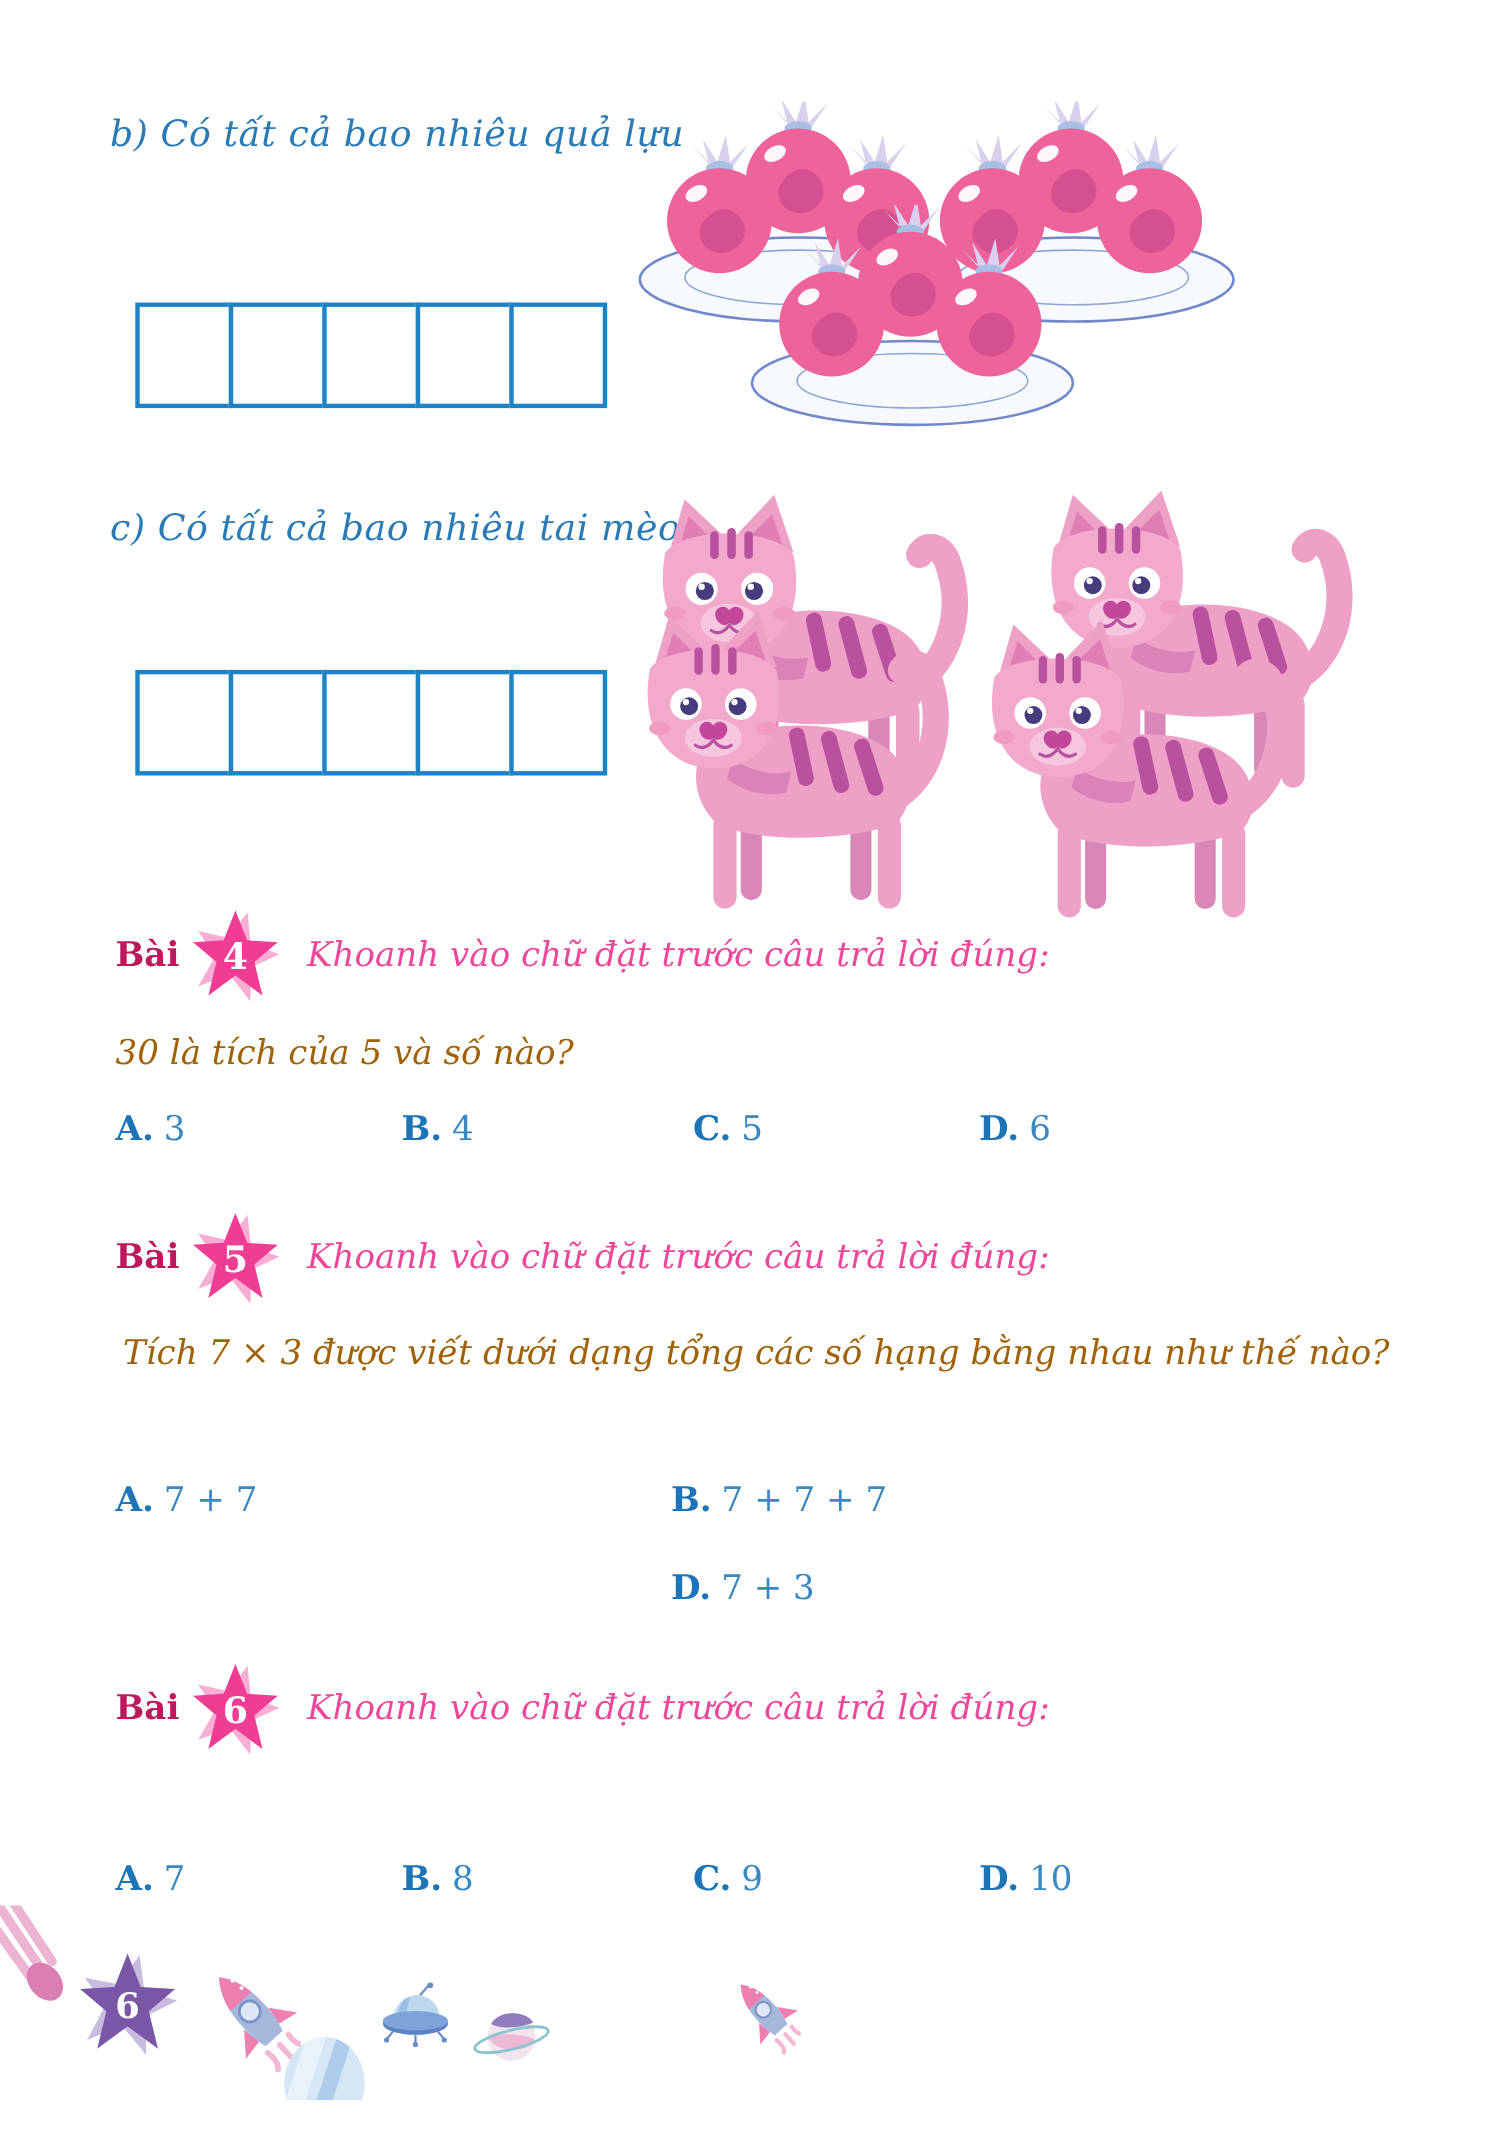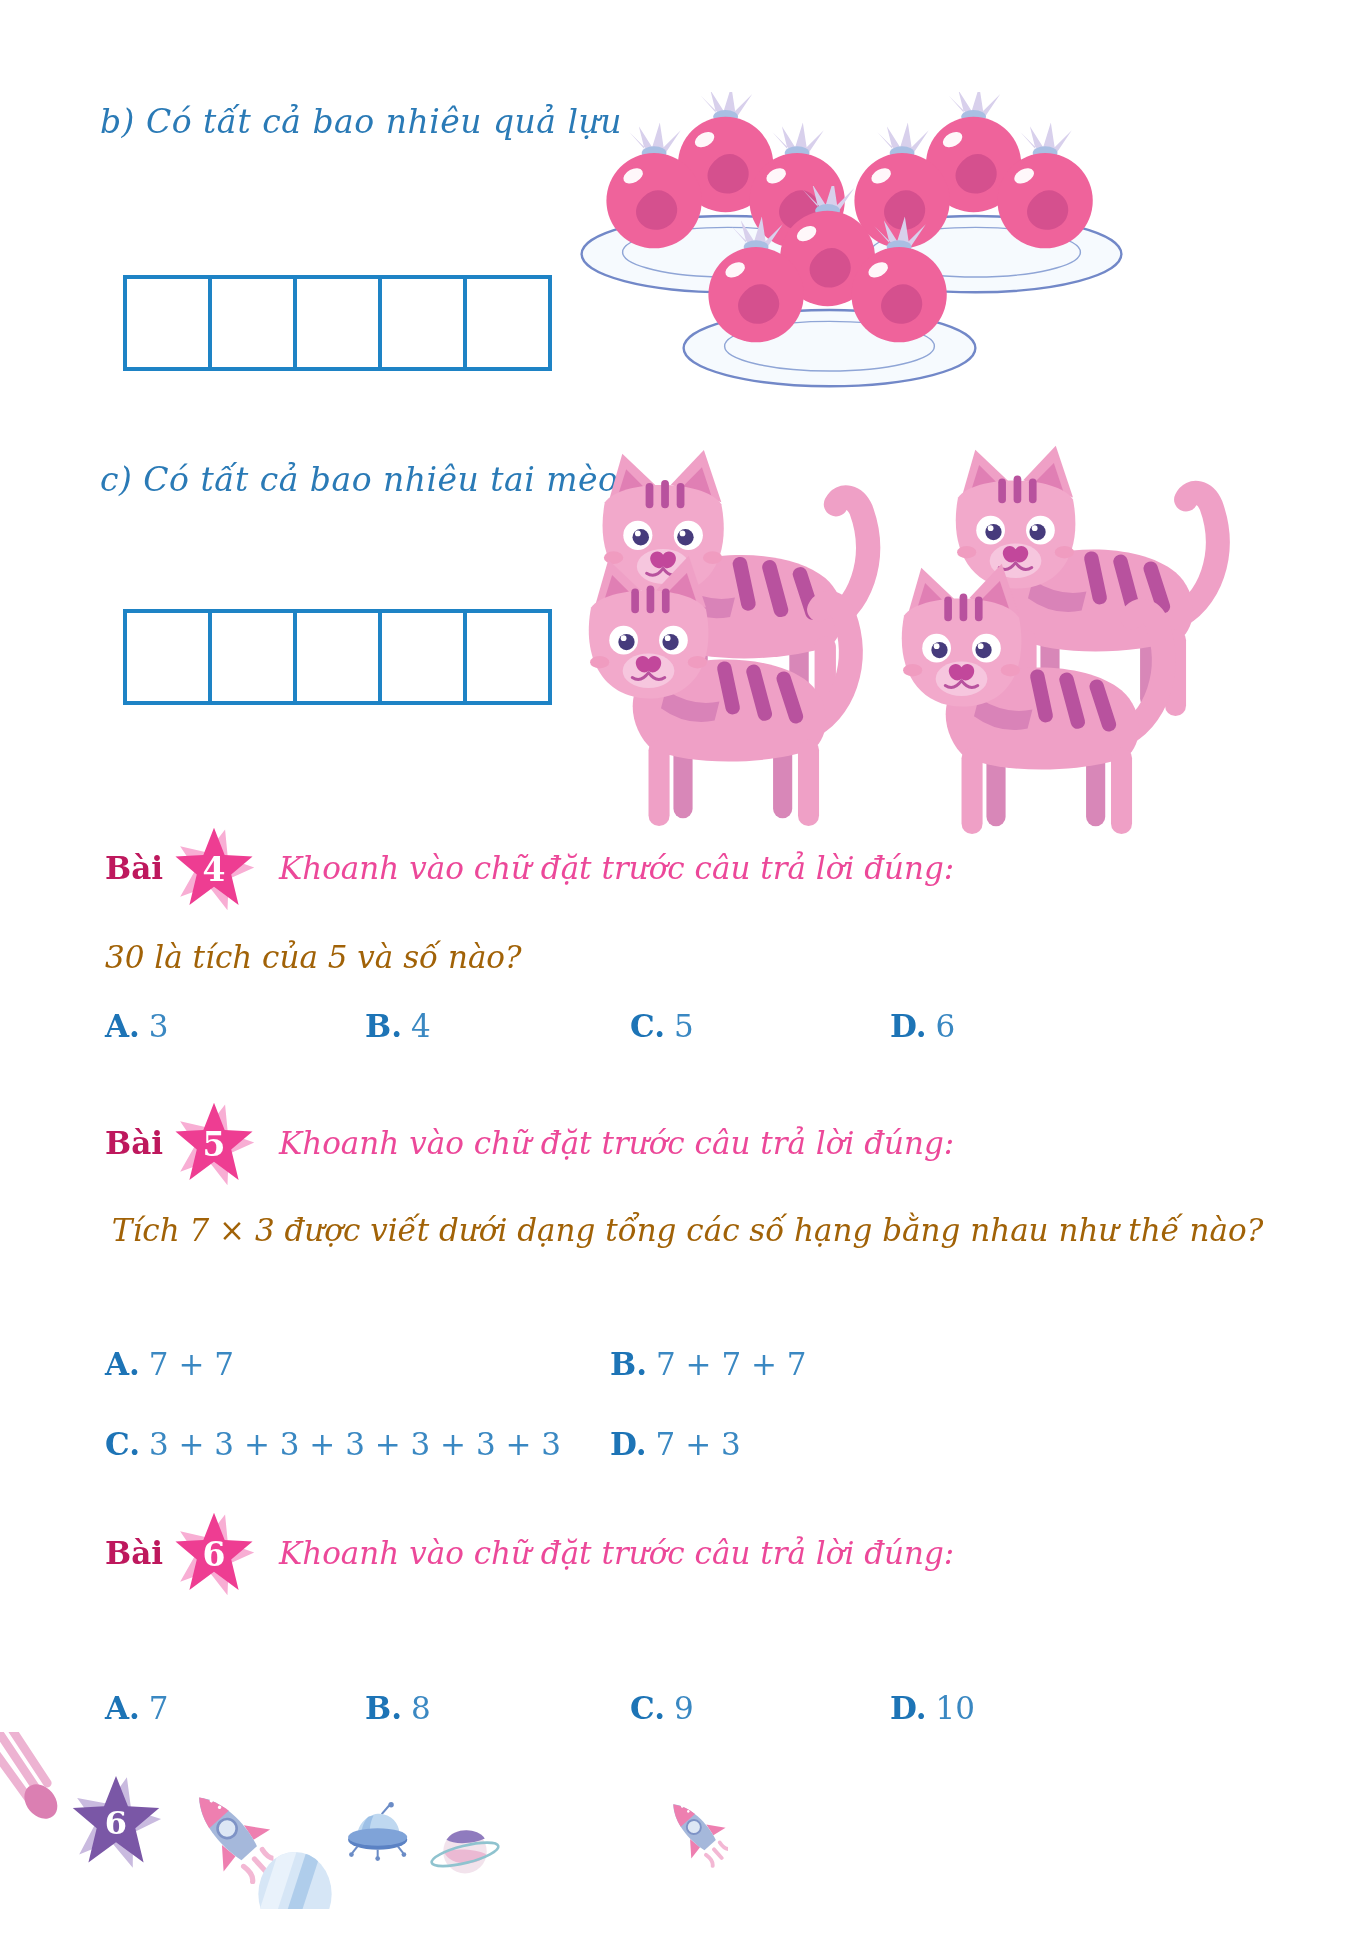--- a/index.html
+++ b/index.html
@@ -245,21 +245,20 @@
           <use href="#star-shape" class="star-shadow" transform="rotate(16 50 50)"></use>
           <use href="#star-shape" class="star-main"></use>
         </svg>
       <span class="star-num">5</span>
     </span>
     <span class="instruction">Khoanh vào chữ đặt trước câu trả lời đúng:</span>
   </div>
   <div class="question" style="top:1208px;text-align:center;">Tích 7 × 3  được viết dưới dạng tổng các số hạng bằng nhau như thế nào?</div>
   <div class="option" style="top:1346px; left:105px;"><span class="letter">A.</span><span class="value">7 + 7</span></div>
   <div class="option" style="top:1346px; left:610px;"><span class="letter">B.</span><span class="value">7 + 7 + 7</span></div>
-  <div class="option" style="top:1426px; left:105px;"><span class="letter">C.</span><span class="value">3 + 3 + 3 + 3 + 3 + 3 + 3</span></div>
   <div class="option" style="top:1426px; left:610px;"><span class="letter">D.</span><span class="value">7 + 3</span></div>
 
   <div class="ex-header" style="top:1505px;">
     <span class="badge-label">Bài</span>
     <span class="star-wrap">
       <svg viewBox="0 0 100 100">
           <use href="#star-shape" class="star-shadow" transform="rotate(16 50 50)"></use>
           <use href="#star-shape" class="star-main"></use>
         </svg>
       <span class="star-num">6</span>

